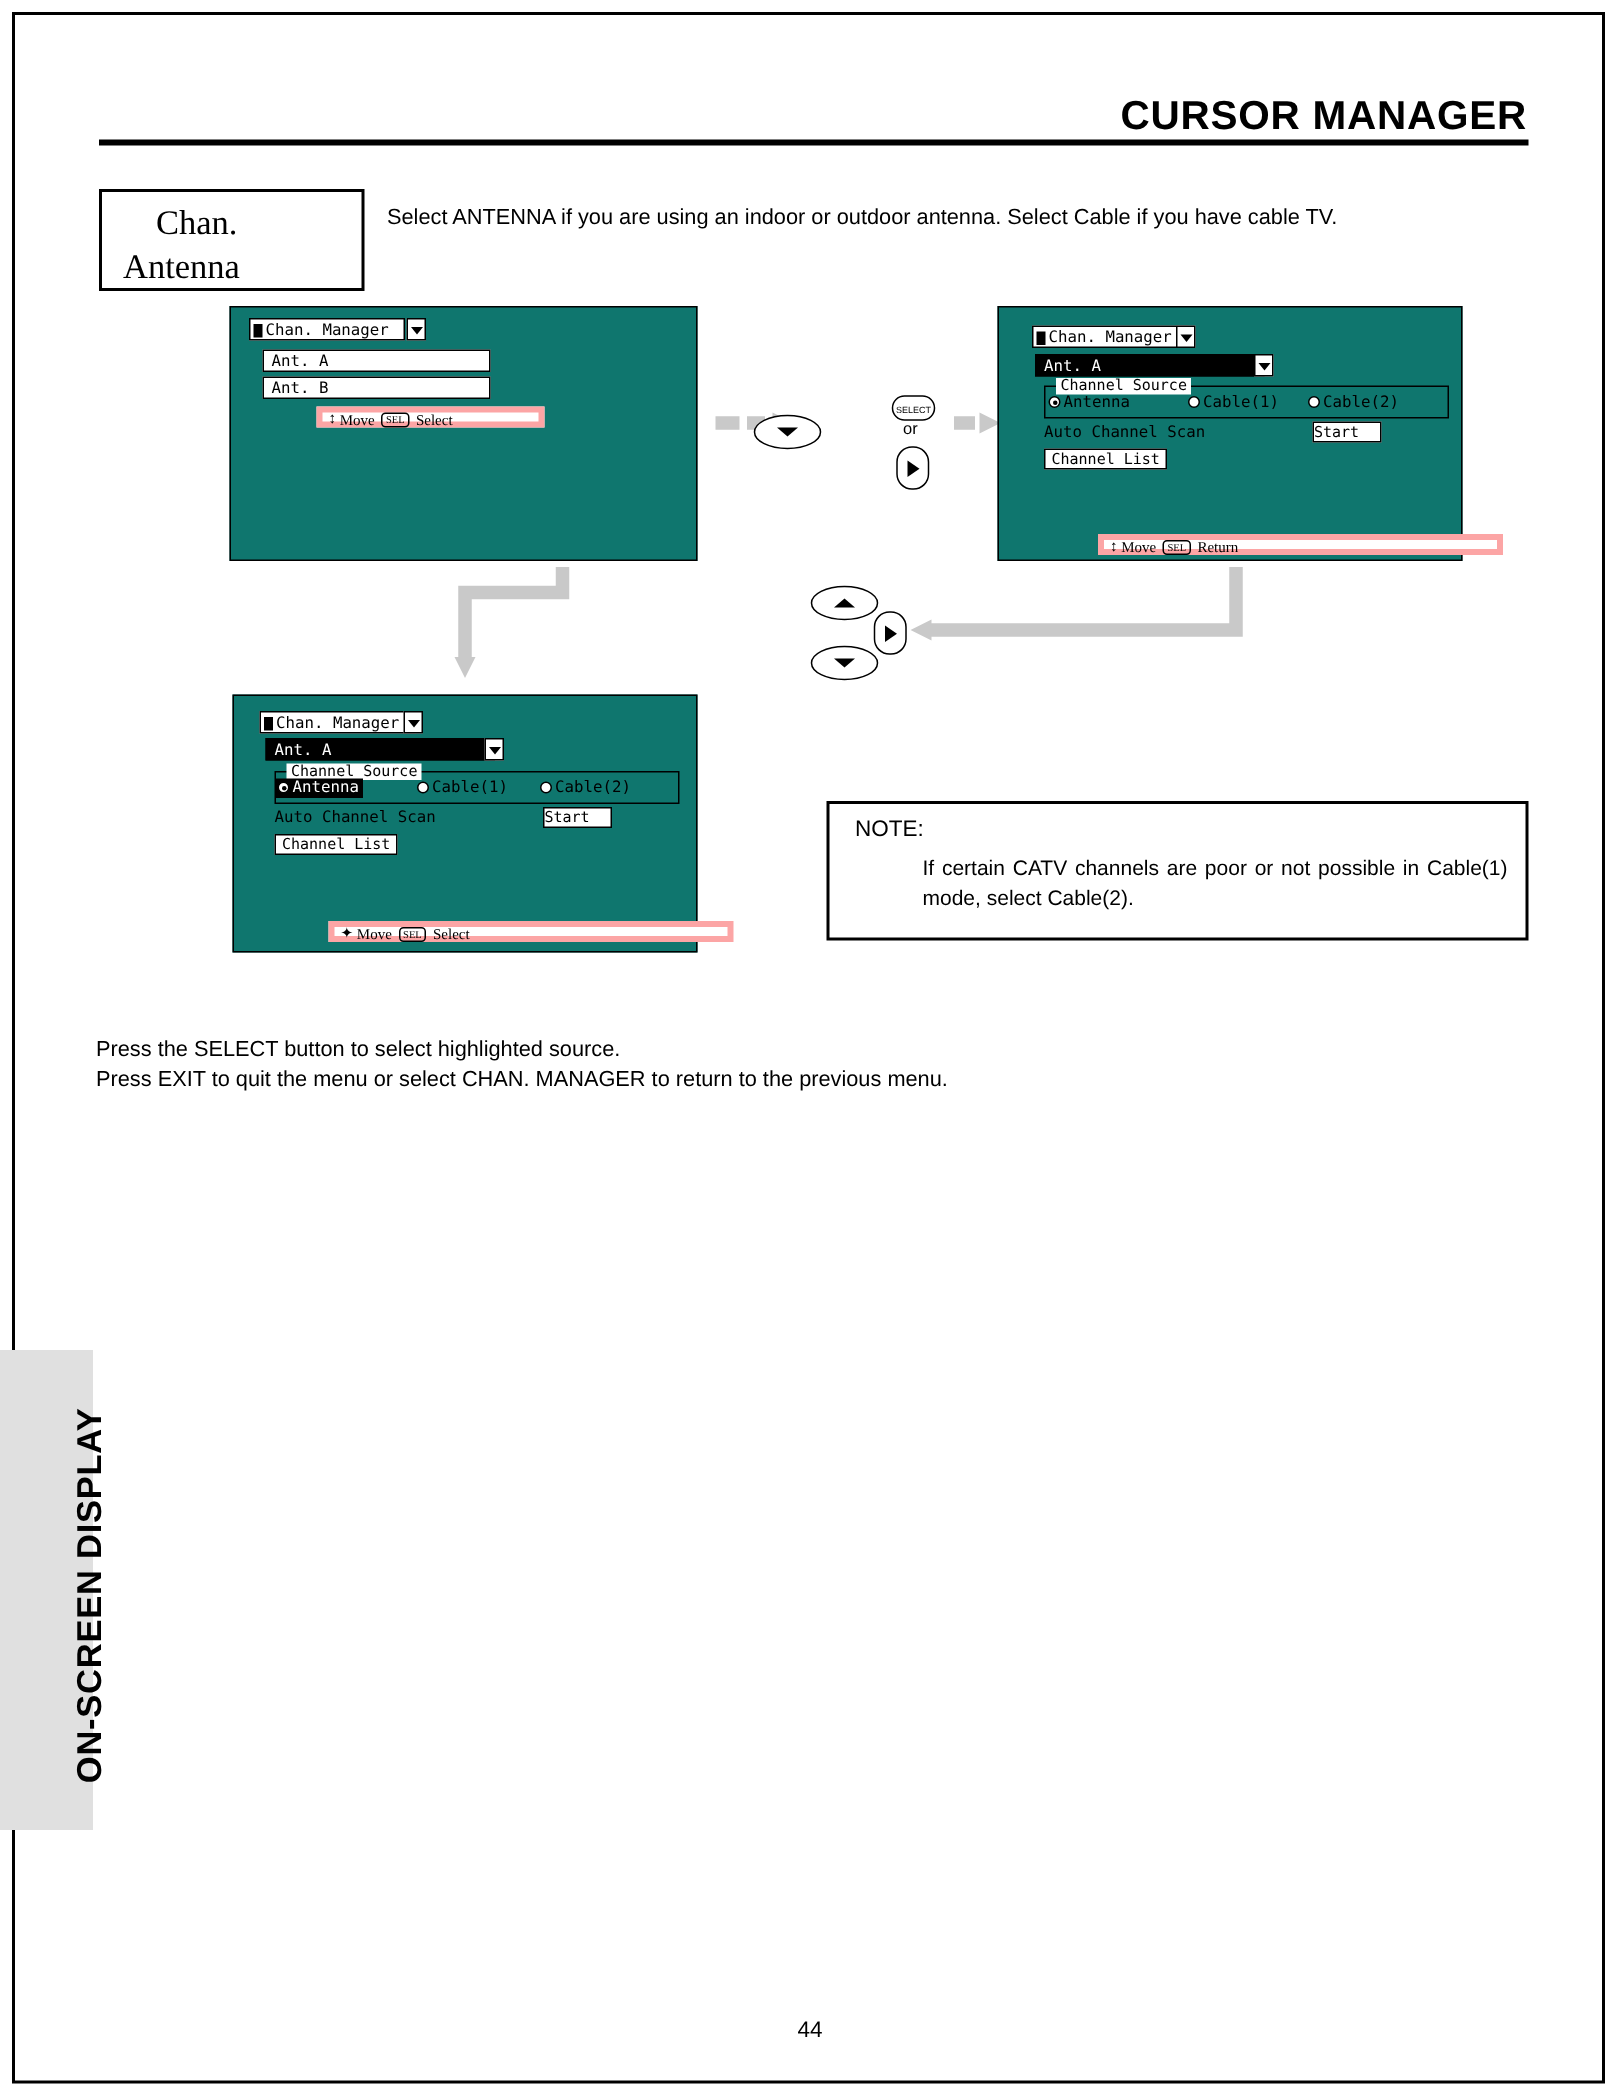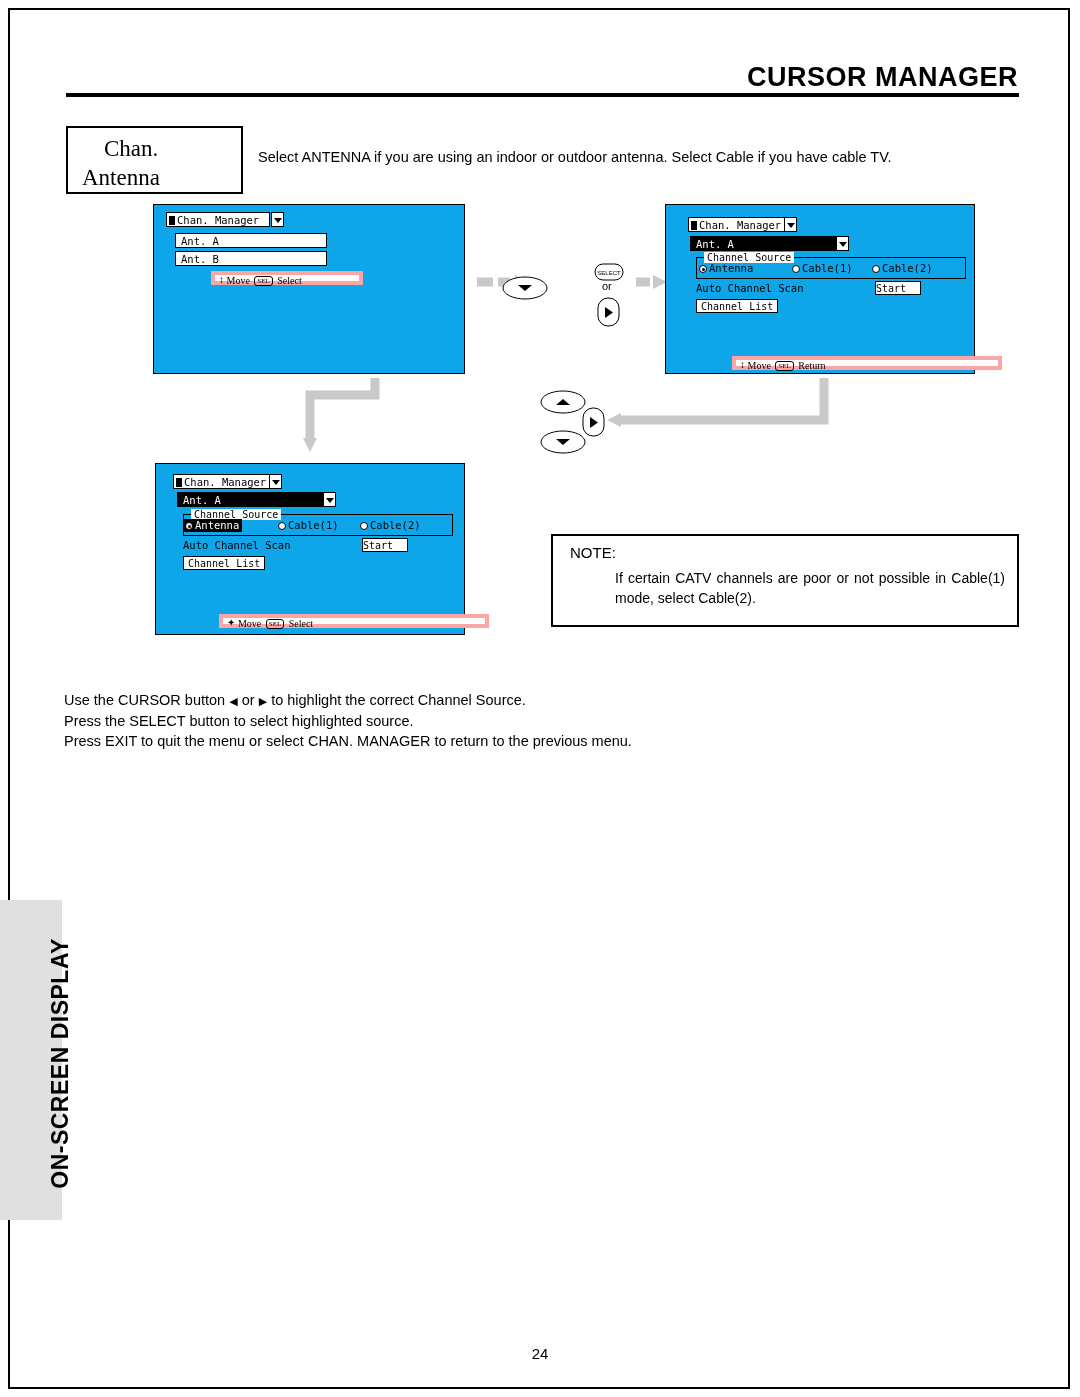--- a/index.html
+++ b/index.html
@@ -77,30 +77,30 @@
   .menu-label-box .l1, .menu-label-box .l2 {
     font-family: Liberation Serif, serif;
     font-size: 23px;
     line-height: 29px;
     color: #000;
   }
   .menu-label-box .l1 { padding-left: 22px; }
   .intro-text {
     position: absolute;
     left: 258px;
-    top: 149px;
+    top: 137px;
     font-size: 14.5px;
     color: #000;
   }
 
   
   .osd {
     position: absolute;
     border: 1px solid #000;
-    background: #0ea5e9;
+    background: #0f766e;
     box-sizing: border-box;
   }
   .osd-title {
     position: absolute;
     border: 1px solid #000;
     background: #fff;
     box-sizing: border-box;
     font-family: "DejaVu Sans Mono", monospace;
     font-size: 10.5px;
     line-height: 13px;
@@ -411,20 +411,17 @@
     <span>Select</span>
   </div>
 </div>
 
 <div class="note-box">
   <div class="note-title">NOTE:</div>
   <div class="note-body">If certain CATV channels are poor or not possible in Cable(1) mode, select Cable(2).</div>
 </div>
 
 <div class="instructions">
-  <div>
-    <span>Use the CURSOR button </span><span class="arrow-glyph">◀</span><span> or </span><span class="arrow-glyph">▶</span><span> to highlight the correct Channel Source.</span>
-  </div>
   <div>Press the SELECT button to select highlighted source.</div>
   <div>Press EXIT to quit the menu or select CHAN. MANAGER to return to the previous menu.</div>
 </div>
 
-<div class="page-num">24</div>
+<div class="page-num">44</div>
 
 </body></html>

